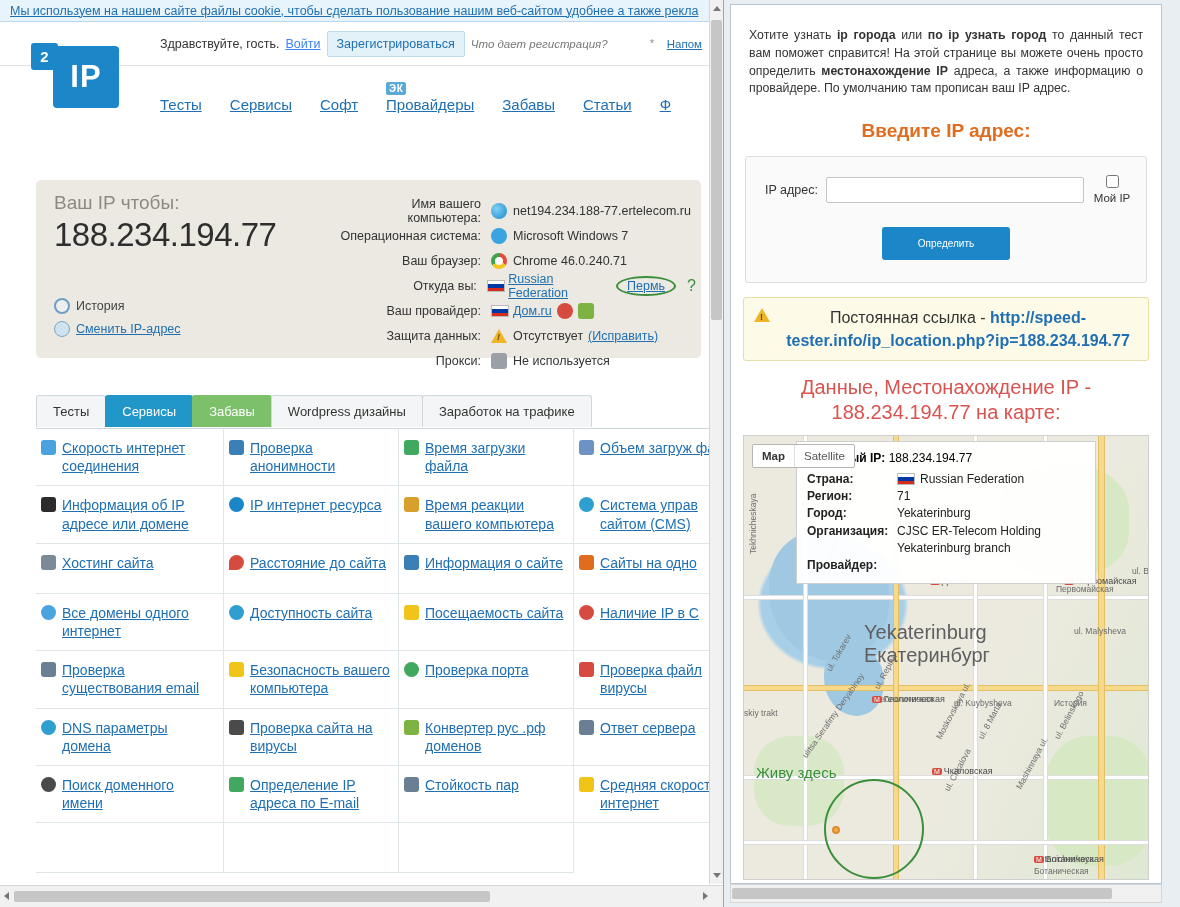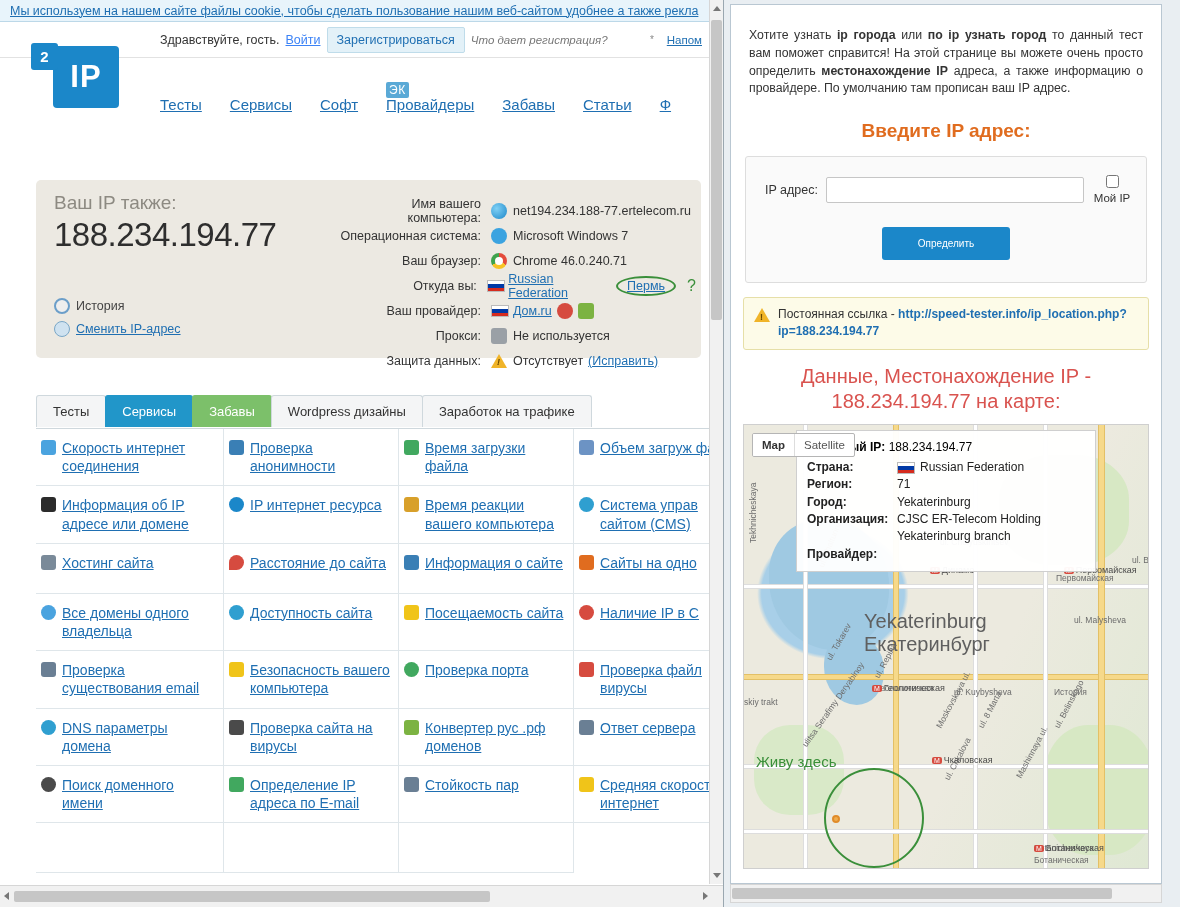--- a/index.html
+++ b/index.html
@@ -43,21 +43,21 @@
     display: flex;
     align-items: center;
     padding: 0 10px;
     font-size: 12.5px;
     white-space: nowrap;
     overflow: hidden;
   }
   .cookie-bar a { color: #1f6fb2; text-decoration: underline; }
 
   .topbar {
-    height: 36px;
+    height: 44px;
     display: flex;
     align-items: center;
     padding-left: 160px;
     font-size: 12.5px;
     gap: 6px;
     position: relative;
     border-bottom: 1px solid #e2e2e2;
   }
   .topbar .greet { color: #333; }
   .topbar .link-login { color: #3b82f6; text-decoration: underline; }
@@ -109,26 +109,26 @@
     display: flex;
     gap: 28px;
     align-items: baseline;
     font-size: 15px;
   }
   .mainnav .nav-item { position: relative; }
   .mainnav a { color: #1f6fb2; text-decoration: underline; }
   .nav-tag {
     position: absolute;
     top: -14px; left: 0;
-    font-size: 12px;
+    font-size: 10px;
     background: #5aa9d6;
     color: #fff;
     border-radius: 2px;
     padding: 1px 3px;
-    font-weight: normal;
+    font-weight: bold;
     letter-spacing: 0.5px;
   }
 
   
   .ip-panel {
     position: absolute;
     left: 36px; top: 180px;
     width: 665px; height: 178px;
     background: #ece9e2;
     border-radius: 5px;
@@ -331,21 +331,22 @@
     cursor: pointer;
   }
 
   .notice {
     margin: 14px 12px 0 12px;
     background: #fdfbe8;
     border: 1px solid #e6dfa8;
     border-radius: 3px;
     padding: 8px 10px 8px 34px;
     position: relative;
-    font-size: 12px;
+    font-size: 16px;
+    text-align: center;
     color: #333;
     line-height: 1.45;
   }
   .notice b { color: #1f6fb2; }
   .notice .warn {
     position: absolute; left: 10px; top: 10px;
     width: 0; height: 0;
     border-left: 8px solid transparent;
     border-right: 8px solid transparent;
     border-bottom: 14px solid #f0b429;
@@ -540,21 +541,21 @@
         <div class="nav-item">
           <a href="#">Статьи</a>
         </div>
         <div class="nav-item">
           <a href="#">Ф</a>
         </div>
       </div>
 
       <div class="ip-panel">
         <div class="ip-left">
-          <div class="ip-label">Ваш IP также:</div>
+          <div class="ip-label">Ваш IP чтобы:</div>
           <div class="ip-value">188.234.194.77</div>
         </div>
         <div class="ip-links">
           <div>
             <span class="ic ic-hist"></span>
             <span class="plain">История</span>
           </div>
           <div>
             <span class="ic ic-swap"></span>
             <a href="#">Сменить IP-адрес</a>
@@ -601,36 +602,36 @@
             <span class="ico">
                 <i class="flag-ru"></i>
               </span>
             <span class="v">
               <a href="#">Дом.ru</a>
               <i class="ic" style="background:#d64b3f"></i>
               <i class="ic ic-gray" style="background:#7cb342"></i>
             </span>
           </div>
           <div class="ip-row">
-            <span class="k">Прокси:</span>
-            <span class="ico">
-                <i class="ic ic-gray"></i>
-              </span>
-            <span class="v">Не используется</span>
-          </div>
-          <div class="ip-row">
             <span class="k">Защита данных:</span>
             <span class="ico">
                 <i class="ic-warn"></i>
               </span>
             <span class="v">
               <span>Отсутствует</span>
               <a href="#">(Исправить)</a>
             </span>
           </div>
+          <div class="ip-row">
+            <span class="k">Прокси:</span>
+            <span class="ico">
+                <i class="ic ic-gray"></i>
+              </span>
+            <span class="v">Не используется</span>
+          </div>
         </div>
       </div>
 
       <div class="tabs">
         <div class="tab">Тесты</div>
         <div class="tab active">Сервисы</div>
         <div class="tab green">Забавы</div>
         <div class="tab">Wordpress дизайны</div>
         <div class="tab">Заработок на трафике</div>
       </div>
@@ -644,21 +645,21 @@
         <div class="svc-cell"><i class="svc-ic" style="background:#2b2b2b"></i><a href="#">Информация об IP адресе или домене</a></div>
         <div class="svc-cell"><i class="svc-ic" style="background:#1b87c9;border-radius:50%"></i><a href="#">IP интернет ресурса</a></div>
         <div class="svc-cell"><i class="svc-ic" style="background:#d8a02a"></i><a href="#">Время реакции вашего компьютера</a></div>
         <div class="svc-cell"><i class="svc-ic" style="background:#2f9fd0;border-radius:50%"></i><a href="#">Система управ сайтом (CMS)</a></div>
 
         <div class="svc-cell"><i class="svc-ic" style="background:#7a8a99"></i><a href="#">Хостинг сайта</a></div>
         <div class="svc-cell"><i class="svc-ic" style="background:#d64b3f;border-radius:50% 50% 50% 0"></i><a href="#">Расстояние до сайта</a></div>
         <div class="svc-cell"><i class="svc-ic" style="background:#3a7fb5"></i><a href="#">Информация о сайте</a></div>
         <div class="svc-cell"><i class="svc-ic" style="background:#e06c1f"></i><a href="#">Сайты на одно</a></div>
 
-        <div class="svc-cell"><i class="svc-ic" style="background:#4aa3df;border-radius:50%"></i><a href="#">Все домены одного владельца</a></div>
+        <div class="svc-cell"><i class="svc-ic" style="background:#4aa3df;border-radius:50%"></i><a href="#">Все домены одного интернет</a></div>
         <div class="svc-cell"><i class="svc-ic" style="background:#2f9fd0;border-radius:50%"></i><a href="#">Доступность сайта</a></div>
         <div class="svc-cell"><i class="svc-ic" style="background:#f0c419"></i><a href="#">Посещаемость сайта</a></div>
         <div class="svc-cell"><i class="svc-ic" style="background:#d64b3f;border-radius:50%"></i><a href="#">Наличие IP в C</a></div>
 
         <div class="svc-cell"><i class="svc-ic" style="background:#6a7f94"></i><a href="#">Проверка существования email</a></div>
         <div class="svc-cell"><i class="svc-ic" style="background:#f0c419"></i><a href="#">Безопасность вашего компьютера</a></div>
         <div class="svc-cell"><i class="svc-ic" style="background:#41a85f;border-radius:50%"></i><a href="#">Проверка порта</a></div>
         <div class="svc-cell"><i class="svc-ic" style="background:#d64b3f"></i><a href="#">Проверка файл вирусы</a></div>
 
         <div class="svc-cell"><i class="svc-ic" style="background:#2f9fd0;border-radius:50%"></i><a href="#">DNS параметры домена</a></div>

